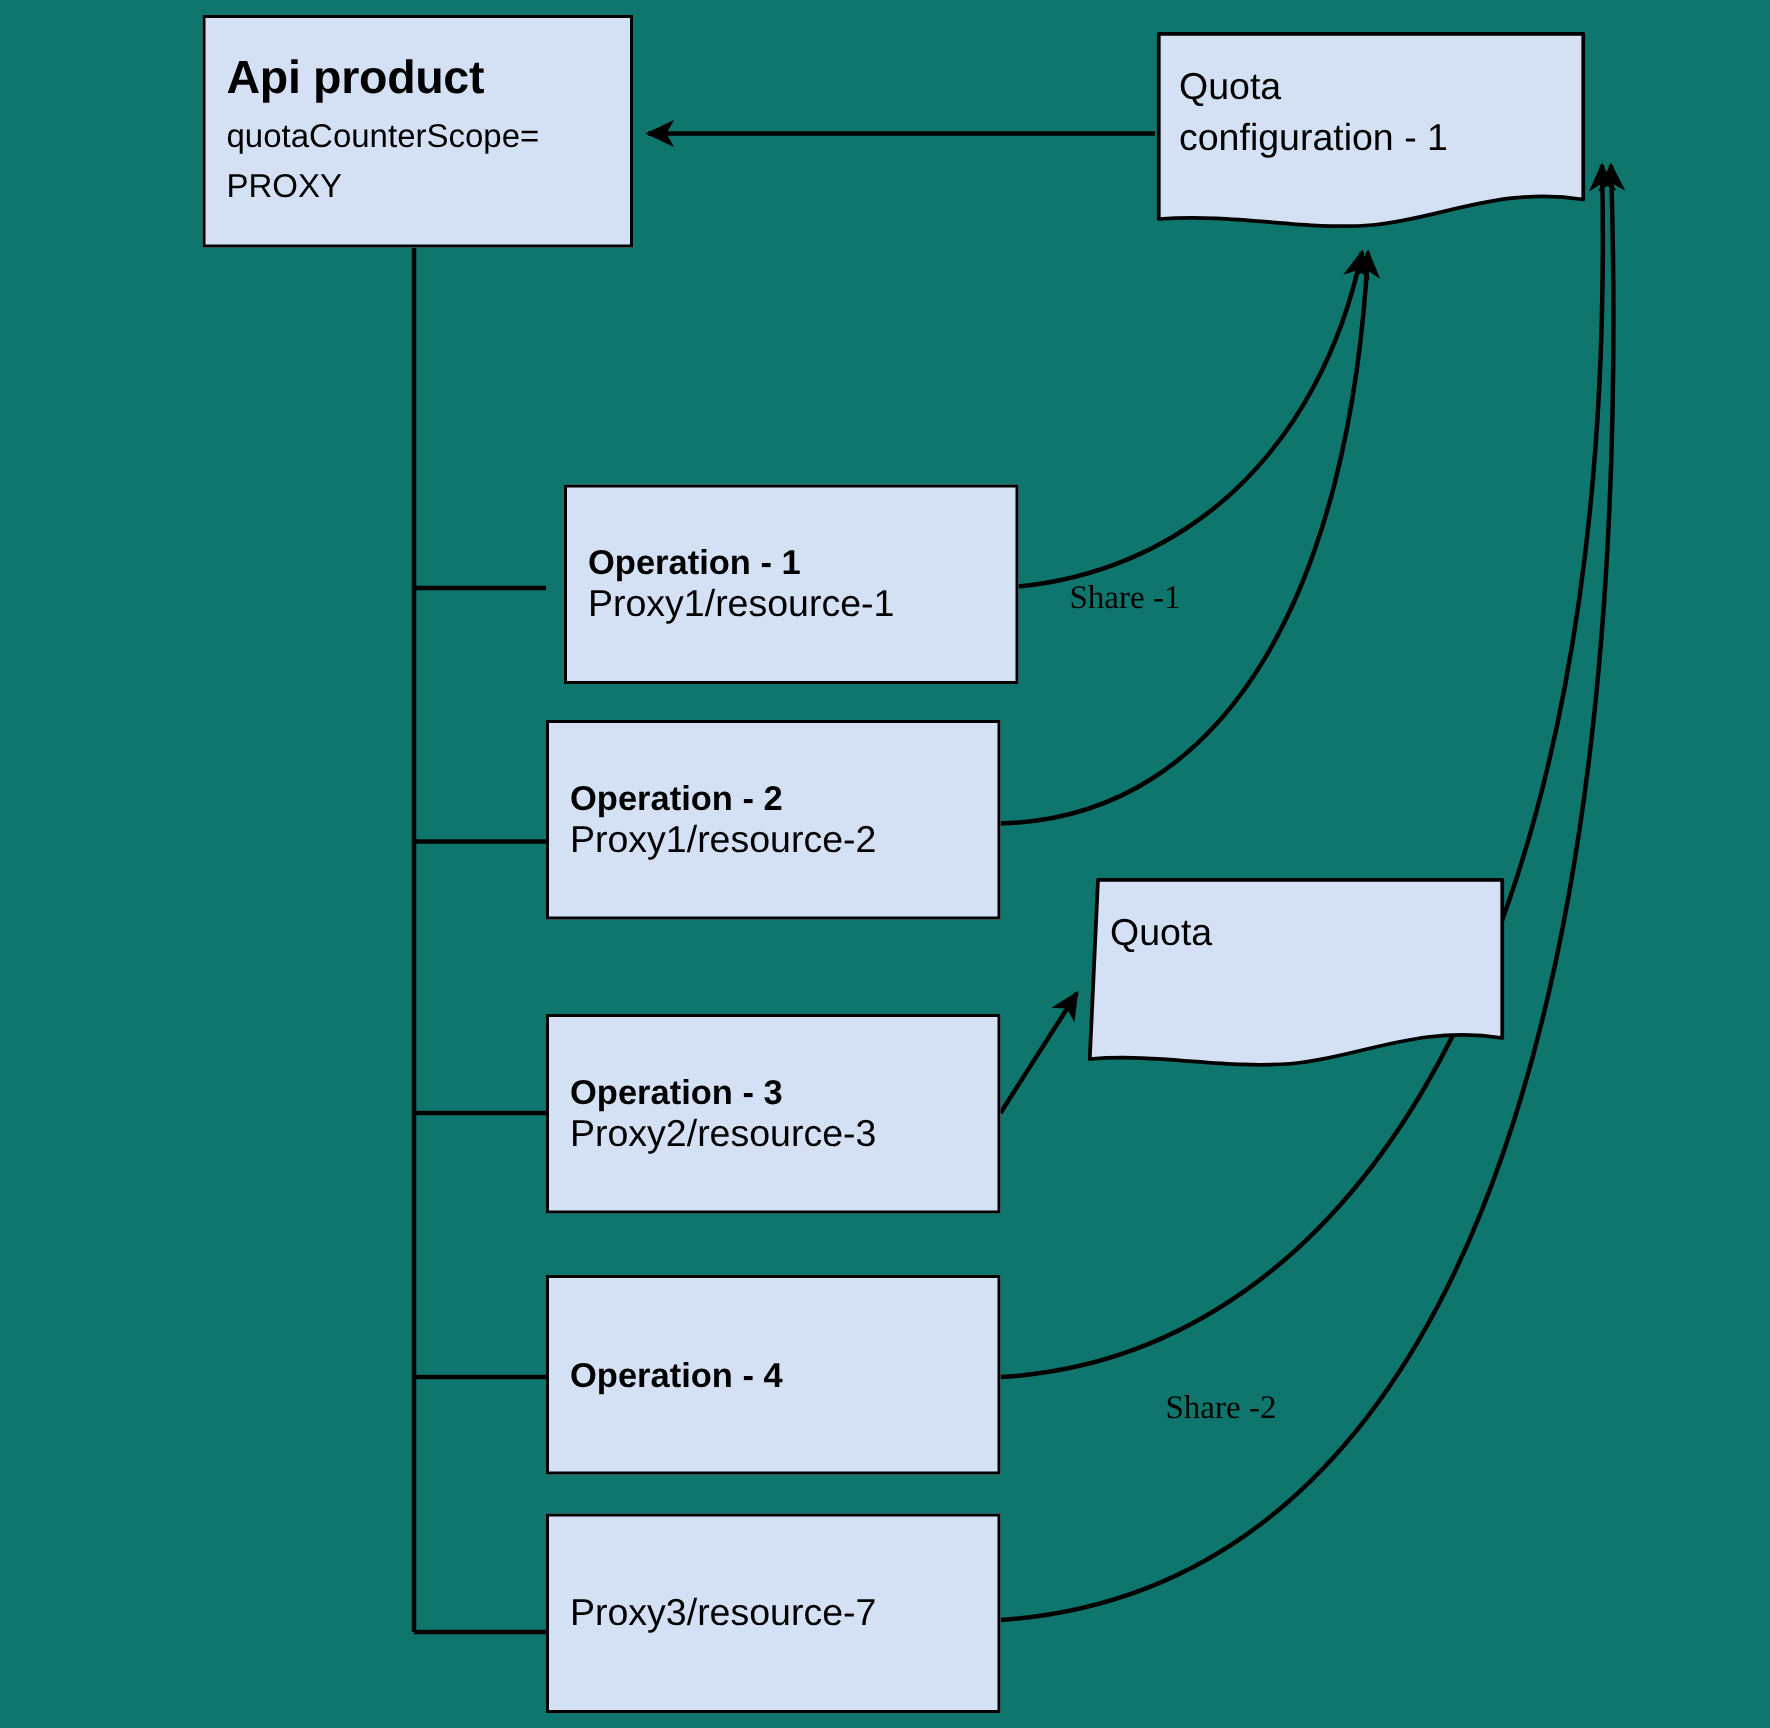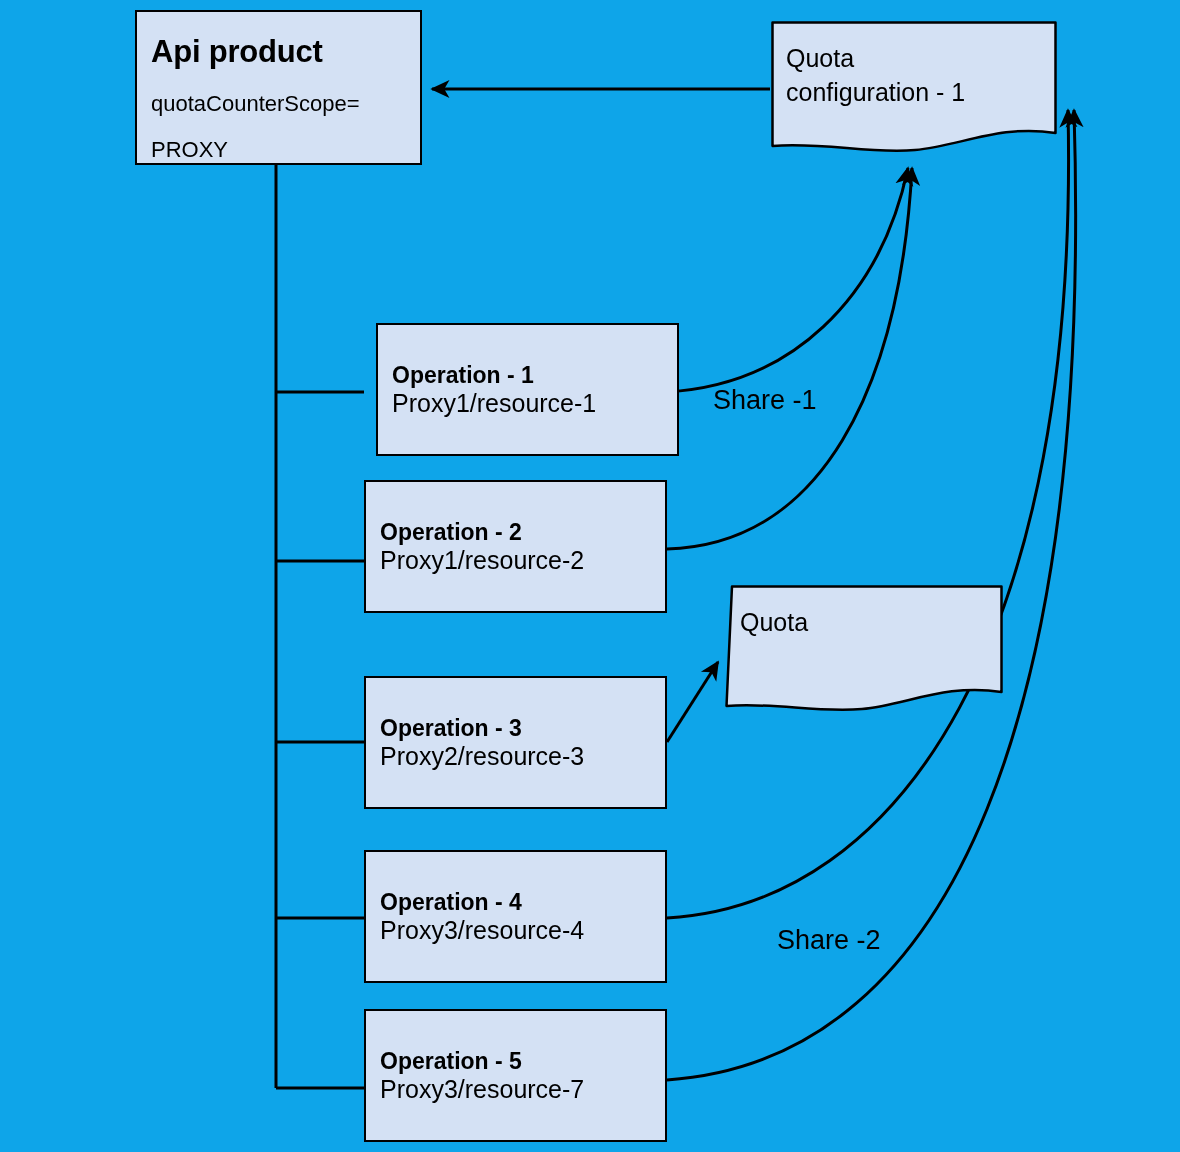--- a/index.html
+++ b/index.html
@@ -10,21 +10,21 @@
   body {
     font-family: "Liberation Sans", sans-serif;
     width: 1180px;
     height: 1152px;
     overflow: hidden;
   }
   #canvas {
     position: relative;
     width: 1180px;
     height: 1152px;
-    background: #0ea5e9;
+    background: #0f766e;
   }
   #edges {
     position: absolute;
     left: 0;
     top: 0;
     width: 1180px;
     height: 1152px;
   }
   .node {
     position: absolute;
@@ -54,21 +54,21 @@
     left: 135px;
     top: 10px;
     width: 287px;
     height: 155px;
   }
   #node-api-product .node-inner {
     top: 22px;
     transform: none;
   }
   #node-api-product .title { font-size: 31px; letter-spacing: -0.2px; }
-  #node-api-product .sub { font-size: 22px; margin-top: 20px; }
+  #node-api-product .sub { font-size: 22px; margin-top: 7px; }
 
   
   .op {
     left: 364px;
     width: 303px;
     height: 133px;
   }
   .op .title { font-size: 23px; }
   .op .sub { font-size: 25px; }
   #node-operation-1 { top: 323px; margin-left: 12px; }
@@ -101,23 +101,24 @@
     height: 135px;
   }
   #node-quota-config-2 {
     left: 724px;
     top: 584px;
     width: 280px;
     height: 130px;
   }
   .edge-label {
     position: absolute;
-    font-size: 27px;
+    font-size: 22px;
     color: #000000;
     white-space: nowrap;
+    font-family: Liberation Serif, serif;
   }
   #label-share-1 { left: 713px; top: 385px; }
   #label-share-2 { left: 733px; top: 925px; margin-left: 44px; }
 </style>
 </head>
 <body>
 
 <div id="canvas">
 
   <svg id="edges" viewBox="0 0 1180 1152" xmlns="http://www.w3.org/2000/svg">
@@ -172,27 +173,25 @@
   <div class="node op" id="node-operation-3">
     <div class="node-inner">
       <span class="title">Operation - 3</span>
       <span class="sub">Proxy2/resource-3</span>
     </div>
   </div>
 
   <div class="node op" id="node-operation-4">
     <div class="node-inner">
       <span class="title">Operation - 4</span>
-      <span class="sub">Proxy3/resource-4</span>
     </div>
   </div>
 
   <div class="node op" id="node-operation-5">
     <div class="node-inner">
-      <span class="title">Operation - 5</span>
       <span class="sub">Proxy3/resource-7</span>
     </div>
   </div>
 
   <div class="doc" id="node-quota-config-1">
     <svg width="288" height="135" viewBox="0 0 288 135">
       <path d="M 2.5 2.5 L 285.5 2.5 L 285.5 113 C 230 104 190 126 145 130 C 98 134 55 122 2.5 126 Z" fill="#d4e1f4" stroke="#000000" stroke-width="2.5" stroke-linejoin="round"></path>
     </svg>
     <div class="doc-text">
       <span class="sub">Quota</span>

